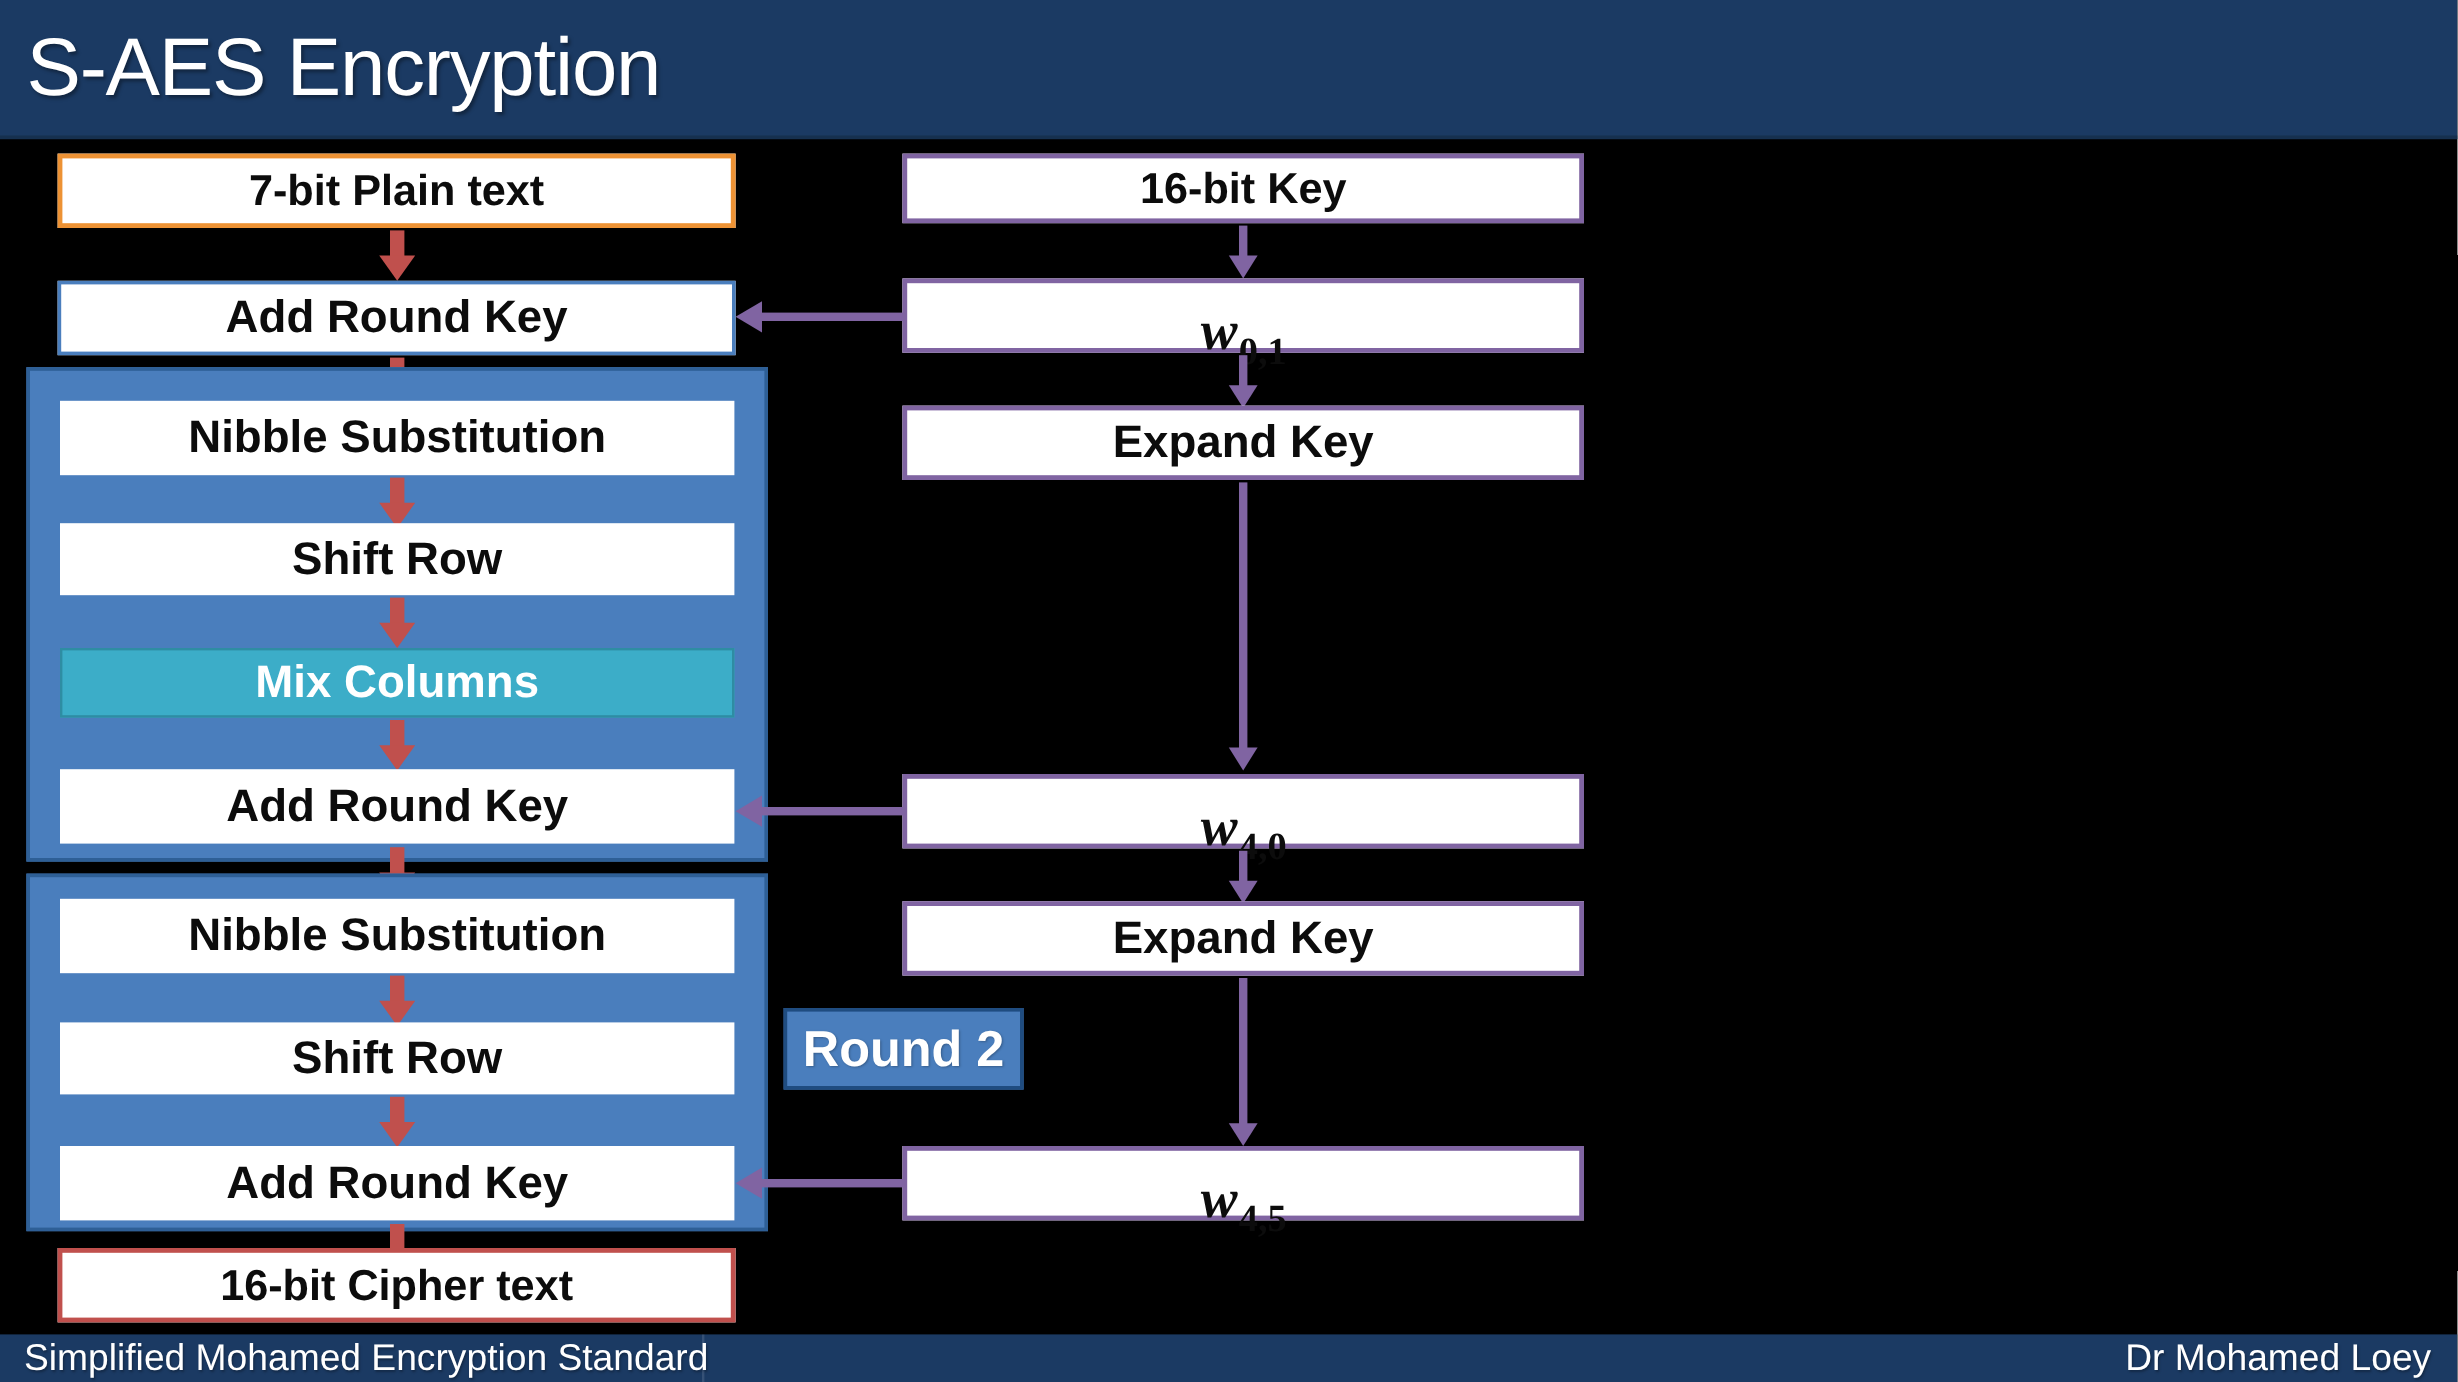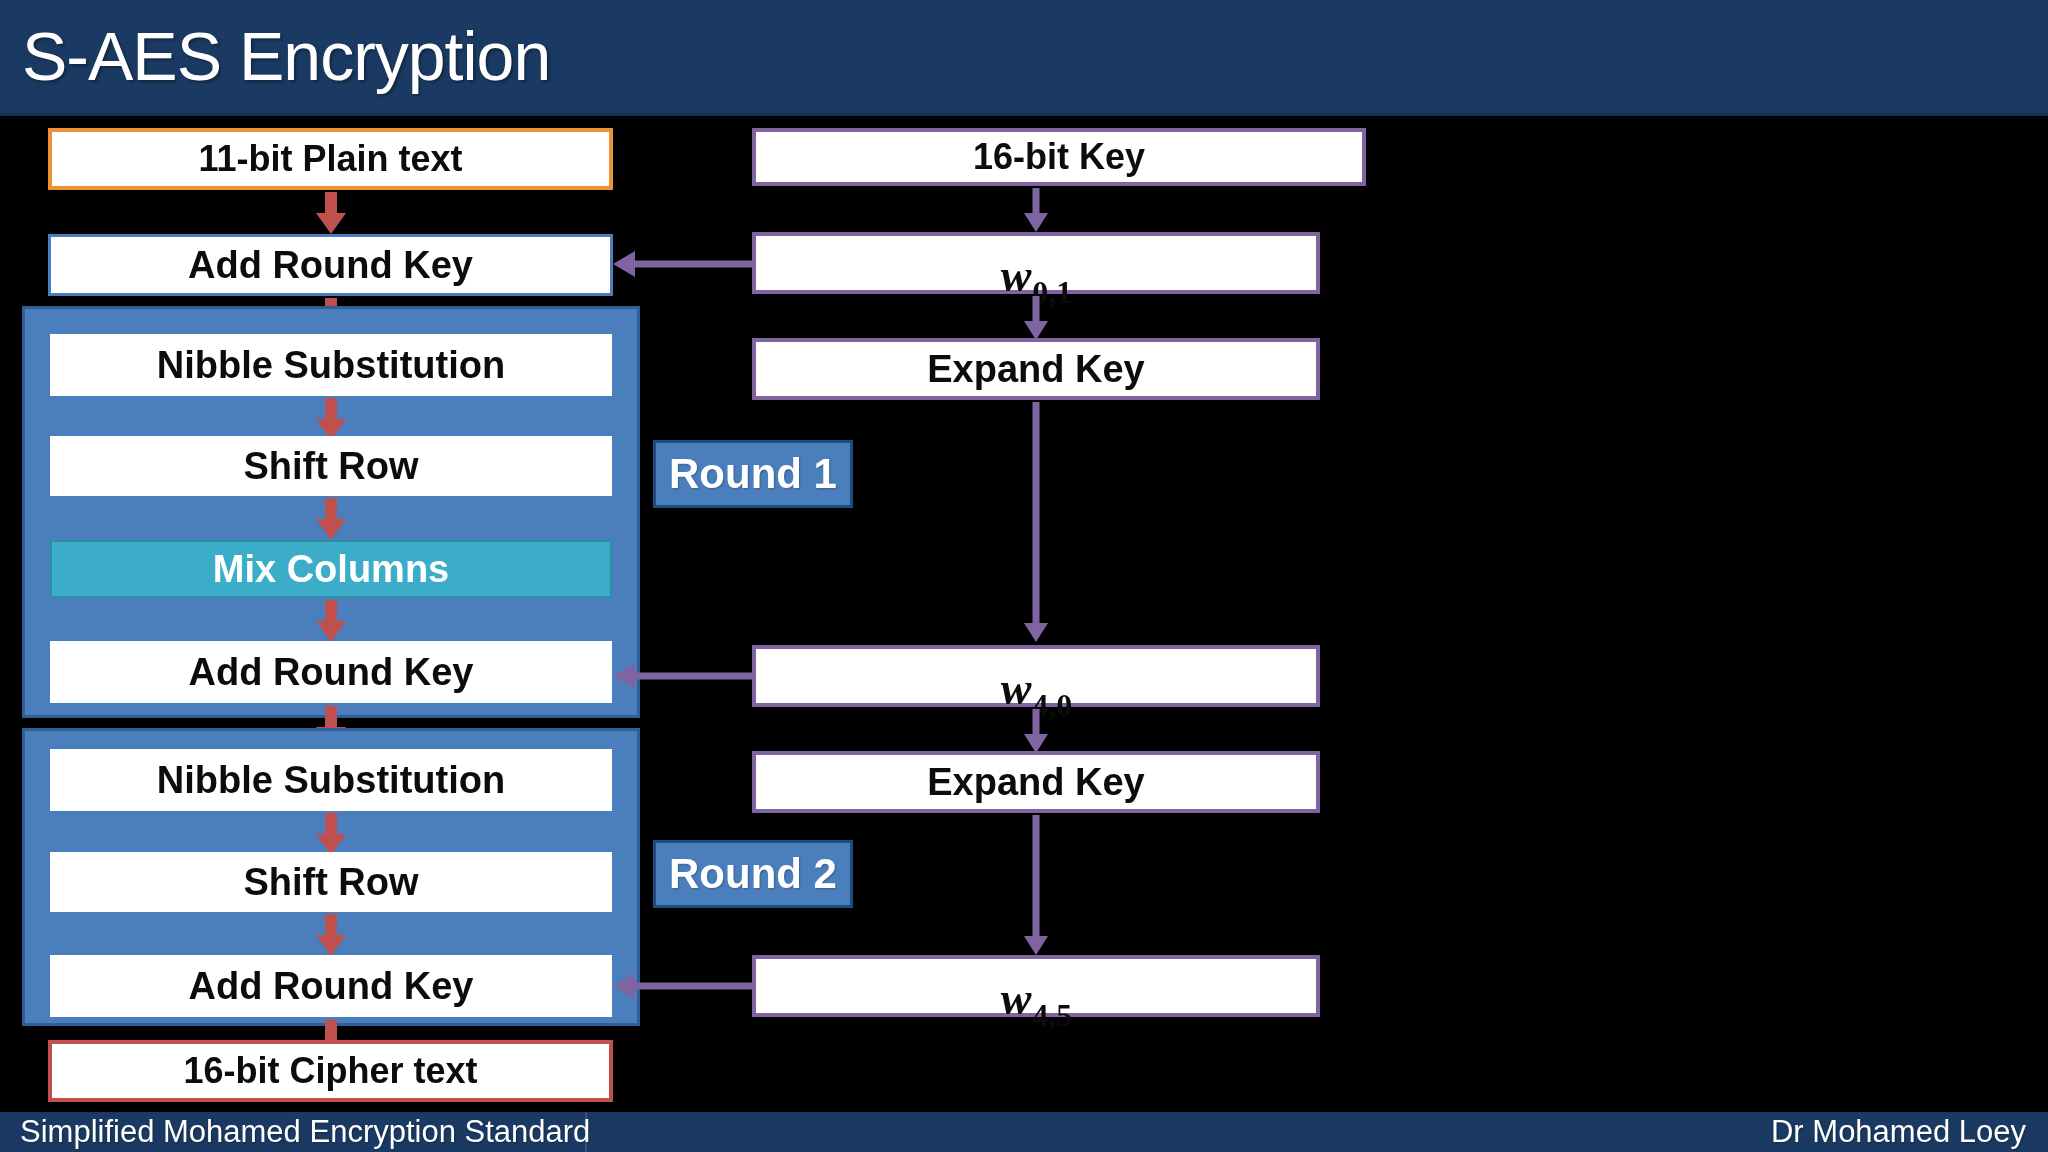--- a/index.html
+++ b/index.html
@@ -214,21 +214,21 @@
 </style>
 </head>
 <body>
 
 <div id="slide">
 
   <div id="title-bar">
     <div id="title-text">S-AES Encryption</div>
   </div>
 
-  <div class="box box-plain" style="left:48px; top:128px; width:565px; height:62px; font-size:36px;">11-bit Plain text</div>
+  <div class="box box-plain" style="left:48px; top:128px; width:565px; height:62px; font-size:36px;">7-bit Plain text</div>
 
   <div class="arrow-red-v" style="left:331px; top:192px; height:42px;">
     <div class="shaft" style="height:22px;"></div>
     <div class="head" style="top:21px;"></div>
   </div>
 
   <div class="box box-blue" style="left:48px; top:234px; width:565px; height:62px; font-size:38px;">Add Round Key</div>
 
   <div class="arrow-red-v" style="left:331px; top:298px; height:42px;">
     <div class="shaft" style="height:22px;"></div>
@@ -254,21 +254,20 @@
 
   <div class="box box-teal" style="left:50px; top:540px; width:562px; height:58px; font-size:38px;">Mix Columns</div>
 
   <div class="arrow-red-v" style="left:331px; top:600px; height:42px;">
     <div class="shaft" style="height:22px;"></div>
     <div class="head" style="top:21px;"></div>
   </div>
 
   <div class="box box-white" style="left:50px; top:641px; width:562px; height:62px; font-size:38px;">Add Round Key</div>
 
-  <div class="round-badge" style="left:653px; top:440px; width:200px; height:68px;">Round 1</div>
 
   <div class="arrow-red-v" style="left:331px; top:706px; height:42px;">
     <div class="shaft" style="height:22px;"></div>
     <div class="head" style="top:21px;"></div>
   </div>
 
   <div class="round-container" style="left:22px; top:728px; width:618px; height:298px;">
   </div>
 
   <div class="box box-white" style="left:50px; top:749px; width:562px; height:62px; font-size:38px;">Nibble Substitution</div>
@@ -289,21 +288,21 @@
 
   <div class="round-badge" style="left:653px; top:840px; width:200px; height:68px;">Round 2</div>
 
   <div class="arrow-red-v" style="left:331px; top:1020px; height:42px;">
     <div class="shaft" style="height:22px;"></div>
     <div class="head" style="top:21px;"></div>
   </div>
 
   <div class="box box-cipher" style="left:48px; top:1040px; width:565px; height:62px; font-size:36px;">16-bit Cipher text</div>
 
-  <div class="box box-purple" style="left:752px; top:128px; width:614px; height:58px; font-size:36px;">16-bit Key</div>
+  <div class="box box-purple" style="left:752px; top:128px; width:568px; height:58px; font-size:36px;">16-bit Key</div>
 
   <div class="arrow-purple-v" style="left:1036px; top:188px; height:44px;">
     <div class="shaft" style="height:26px;"></div>
     <div class="head" style="top:25px;"></div>
   </div>
 
   <div class="box box-purple" style="left:752px; top:232px; width:568px; height:62px;">
     <span class="wlabel">
         <span>w</span>
         <span class="sub">0,1</span>

